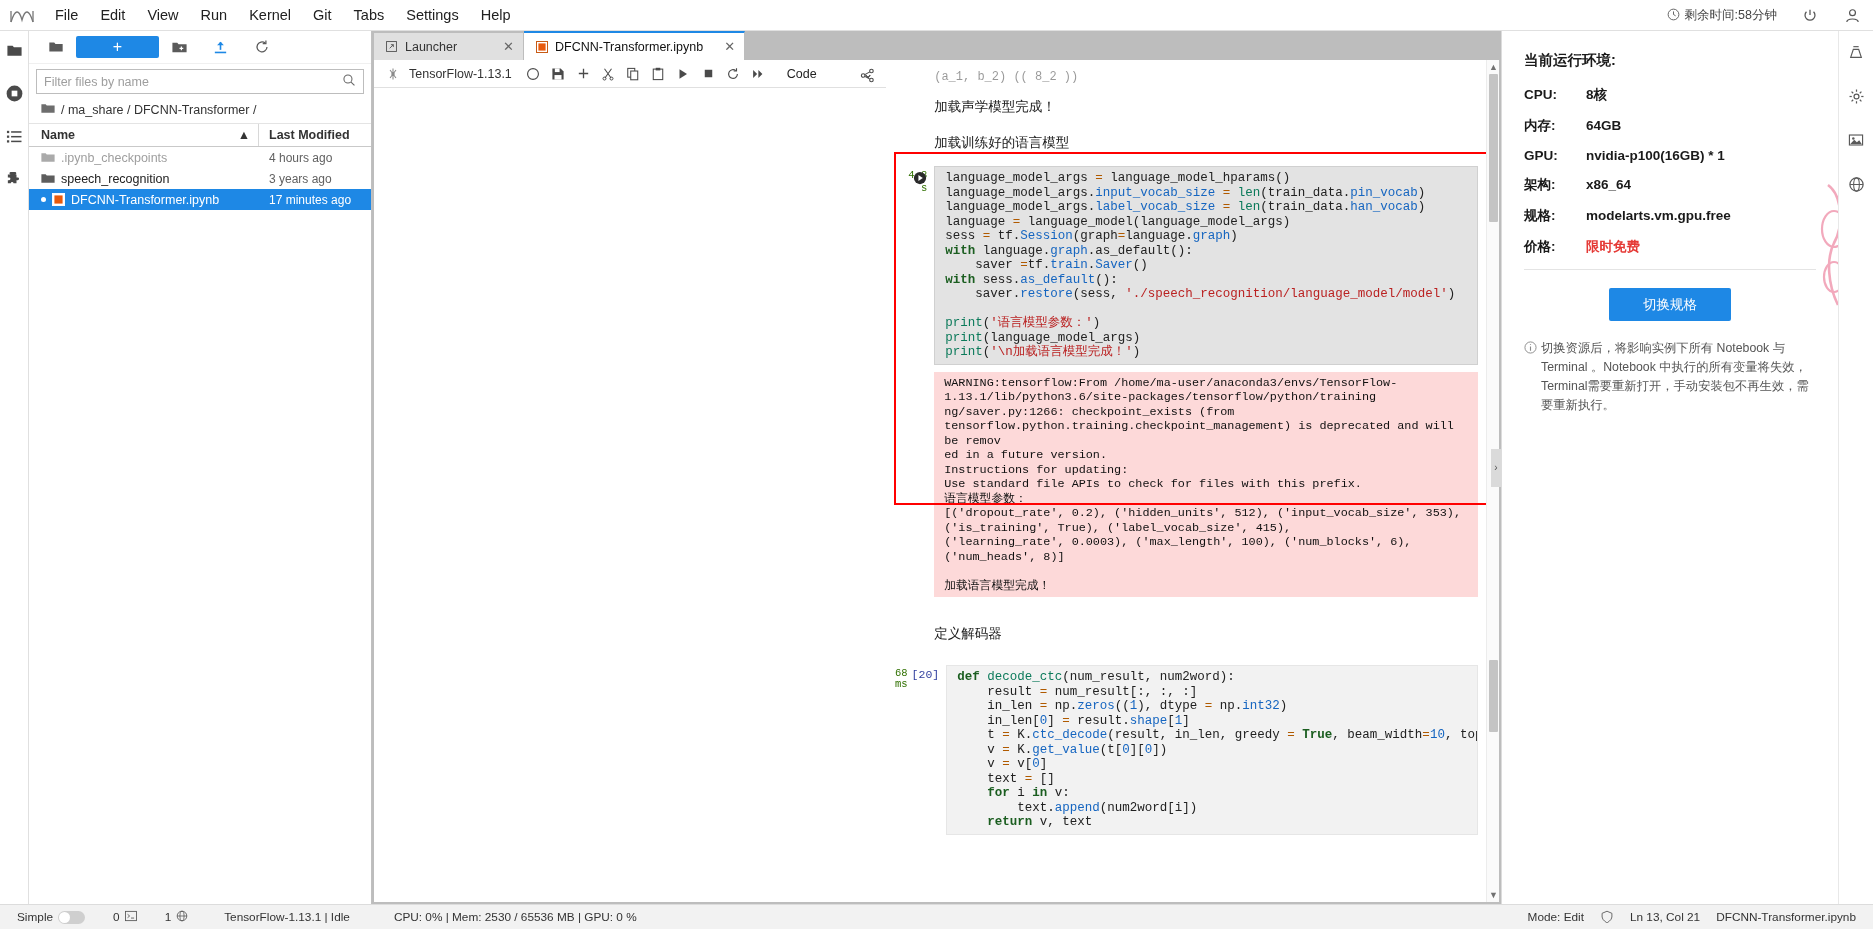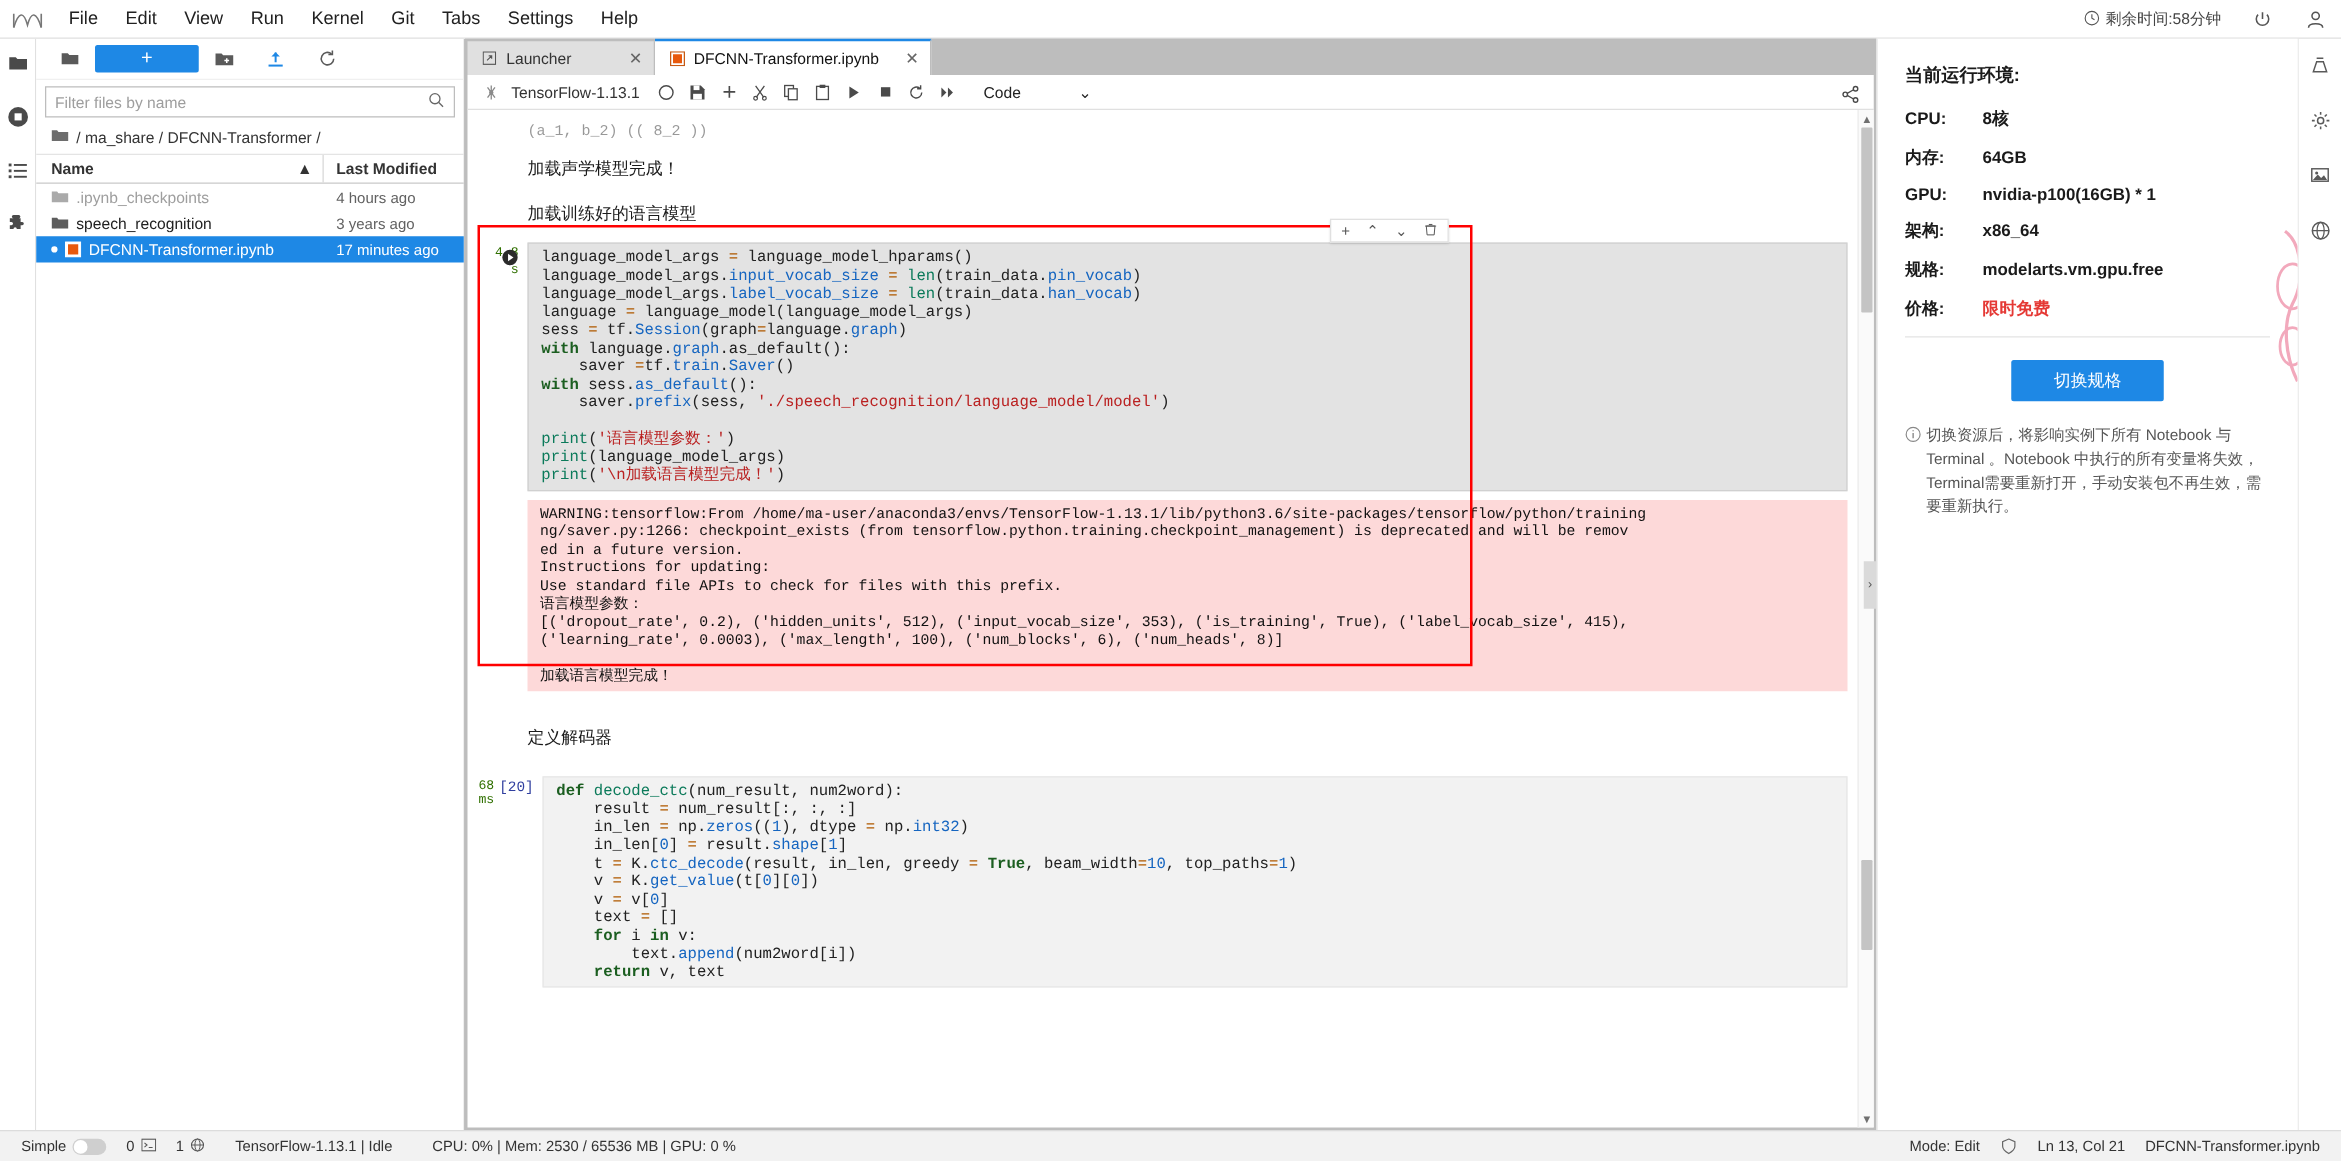--- a/index.html
+++ b/index.html
@@ -108,21 +108,21 @@
   .tabbar { height: 29px; display: flex; align-items: flex-end; background: #bdbdbd; padding-left: 2px; }
   .tab {
     height: 27px; display: flex; align-items: center; gap: 7px; padding: 0 9px 0 11px;
     font-size: 12.5px; background: #e0e0e0; color: #333; cursor: pointer;
     border-right: 1px solid #bdbdbd; min-width: 150px;
   }
   .tab.active { background: #fff; border-top: 2px solid #1E88E5; height: 29px; color: #111; }
   .tab .tclose { margin-left: auto; color: #666; font-size: 13px; padding-left: 14px; }
   .tab-ico { width: 13px; height: 13px; flex: none; display:flex; align-items:center; justify-content:center;}
 
-  .nbpanel { flex: 1; background: #fff; margin: 0 2px 2px 2px; display: flex; flex-direction: column; min-height: 0; }
+  .nbpanel { flex: 1; background: #fff; margin: 0 2px 2px 2px; display: flex; flex-direction: row; min-height: 0; }
   .nbtoolbar {
     height: 28px; border-bottom: 1px solid #e0e0e0; display: flex; align-items: center;
     padding: 0 6px; gap: 0px; position: relative;
   }
   .tb-btn {
     width: 25px; height: 24px; display: flex; align-items: center; justify-content: center;
     cursor: pointer; color: #4a4a4a;
   }
   .kernelname { font-size: 12.5px; color: #333; padding: 0 9px 0 4px; }
   .celltype {
@@ -209,21 +209,21 @@
   }
   .rail .r-ic { width: 26px; height: 26px; display:flex; align-items:center; justify-content:center; color:#5a5a5a; cursor:pointer;}
 
   
   .mascot { position: absolute; right: -6px; top: 150px; width: 46px; height: 140px; pointer-events: none; }
 
   
   .statusbar {
     height: 25px; background: #f2f2f2; border-top: 1px solid #dcdcdc; flex: none;
     display: flex; align-items: center; font-size: 11.8px; color: #333; padding: 0 9px;
-    gap: 0px; position: relative;
+    gap: 12px; position: relative;
   }
   .sb-item { display: flex; align-items: center; gap: 5px; padding: 0 8px; }
   .toggle {
     width: 27px; height: 13px; border-radius: 7px; background: #cfcfcf; position: relative;
     cursor: pointer; display:inline-block;
   }
   .toggle::after {
     content:''; position: absolute; left: 1px; top: 1px; width: 11px; height: 11px;
     border-radius: 50%; background: #fff;
   }
@@ -533,21 +533,21 @@
               </div>
               <div class="codebody">
                 <div class="codearea"><span>language_model_args <span class="t-op">=</span> language_model_hparams()
 language_model_args.<span class="t-blue">input_vocab_size</span> <span class="t-op">=</span> <span class="t-fn">len</span>(train_data.<span class="t-blue">pin_vocab</span>)
 language_model_args.<span class="t-blue">label_vocab_size</span> <span class="t-op">=</span> <span class="t-fn">len</span>(train_data.<span class="t-blue">han_vocab</span>)
 language <span class="t-op">=</span> language_model(language_model_args)
 sess <span class="t-op">=</span> tf.<span class="t-blue">Session</span>(graph<span class="t-op">=</span>language.<span class="t-blue">graph</span>)
 <span class="t-kw">with</span> language.<span class="t-blue">graph</span>.as_default():
     saver <span class="t-op">=</span>tf.<span class="t-blue">train</span>.<span class="t-blue">Saver</span>()
 <span class="t-kw">with</span> sess.<span class="t-blue">as_default</span>():
-    saver.<span class="t-blue">prefix</span>(sess, <span class="t-str">'./speech_recognition/language_model/model'</span>)
+    saver.<span class="t-blue">restore</span>(sess, <span class="t-str">'./speech_recognition/language_model/model'</span>)
 
 <span class="t-fn">print</span>(<span class="t-str">'语言模型参数：'</span>)
 <span class="t-fn">print</span>(language_model_args)
 <span class="t-fn">print</span>(<span class="t-str">'\n加载语言模型完成！'</span>)</span></div>
                 <div class="outarea"><span>WARNING:tensorflow:From /home/ma-user/anaconda3/envs/TensorFlow-1.13.1/lib/python3.6/site-packages/tensorflow/python/training</span>
 <span>ng/saver.py:1266: checkpoint_exists (from tensorflow.python.training.checkpoint_management) is deprecated and will be remov</span>
 <span>ed in a future version.</span>
 <span>Instructions for updating:</span>
 <span>Use standard file APIs to check for files with this prefix.</span>
 <span>语言模型参数：</span>

